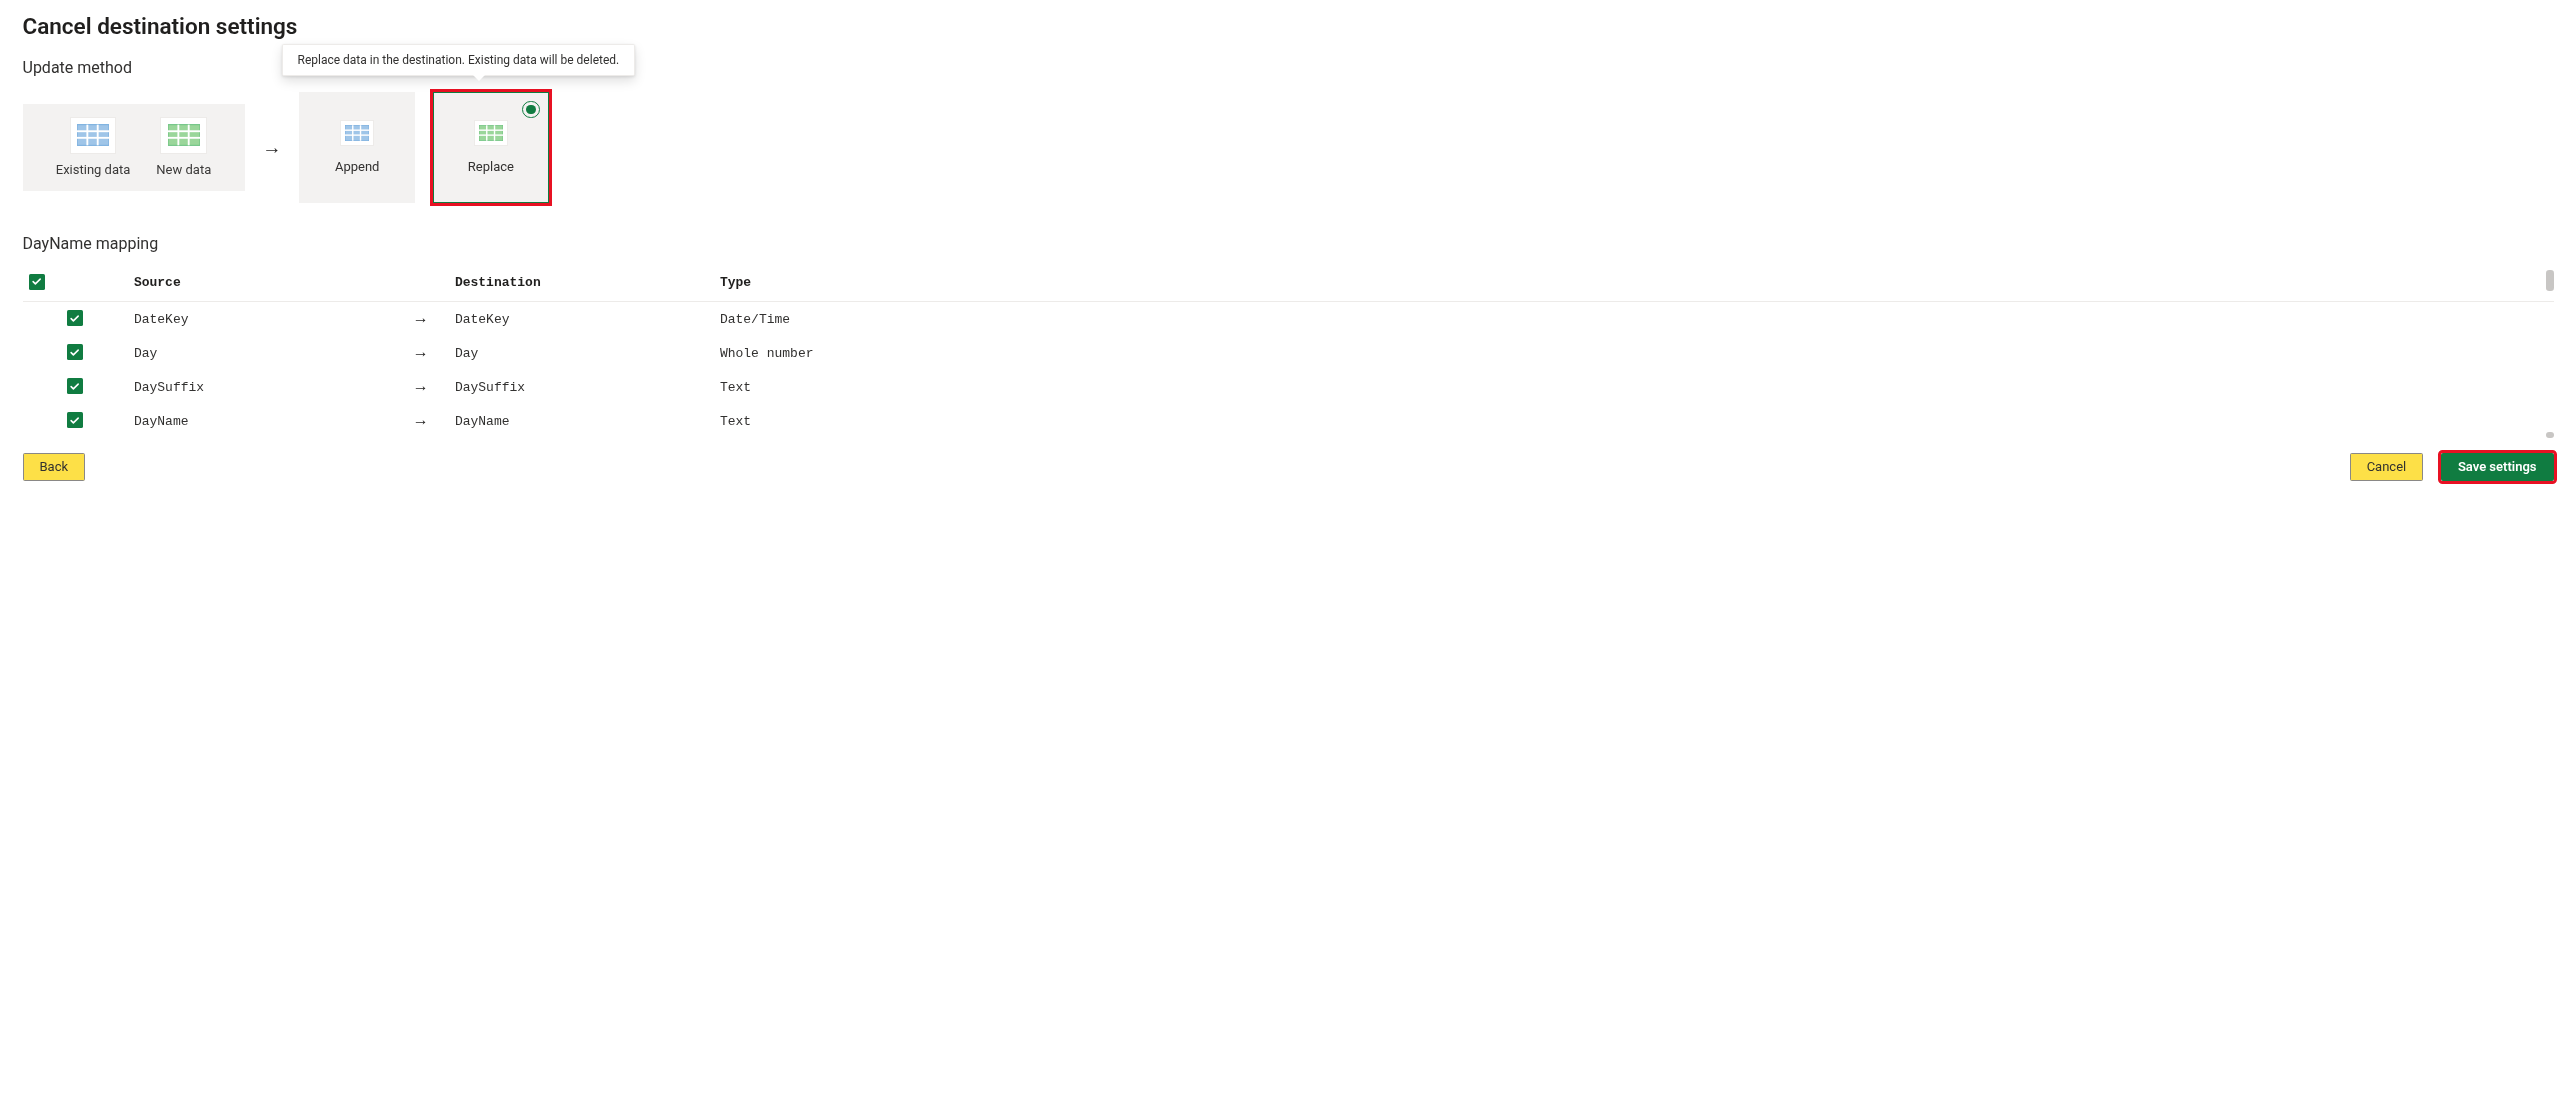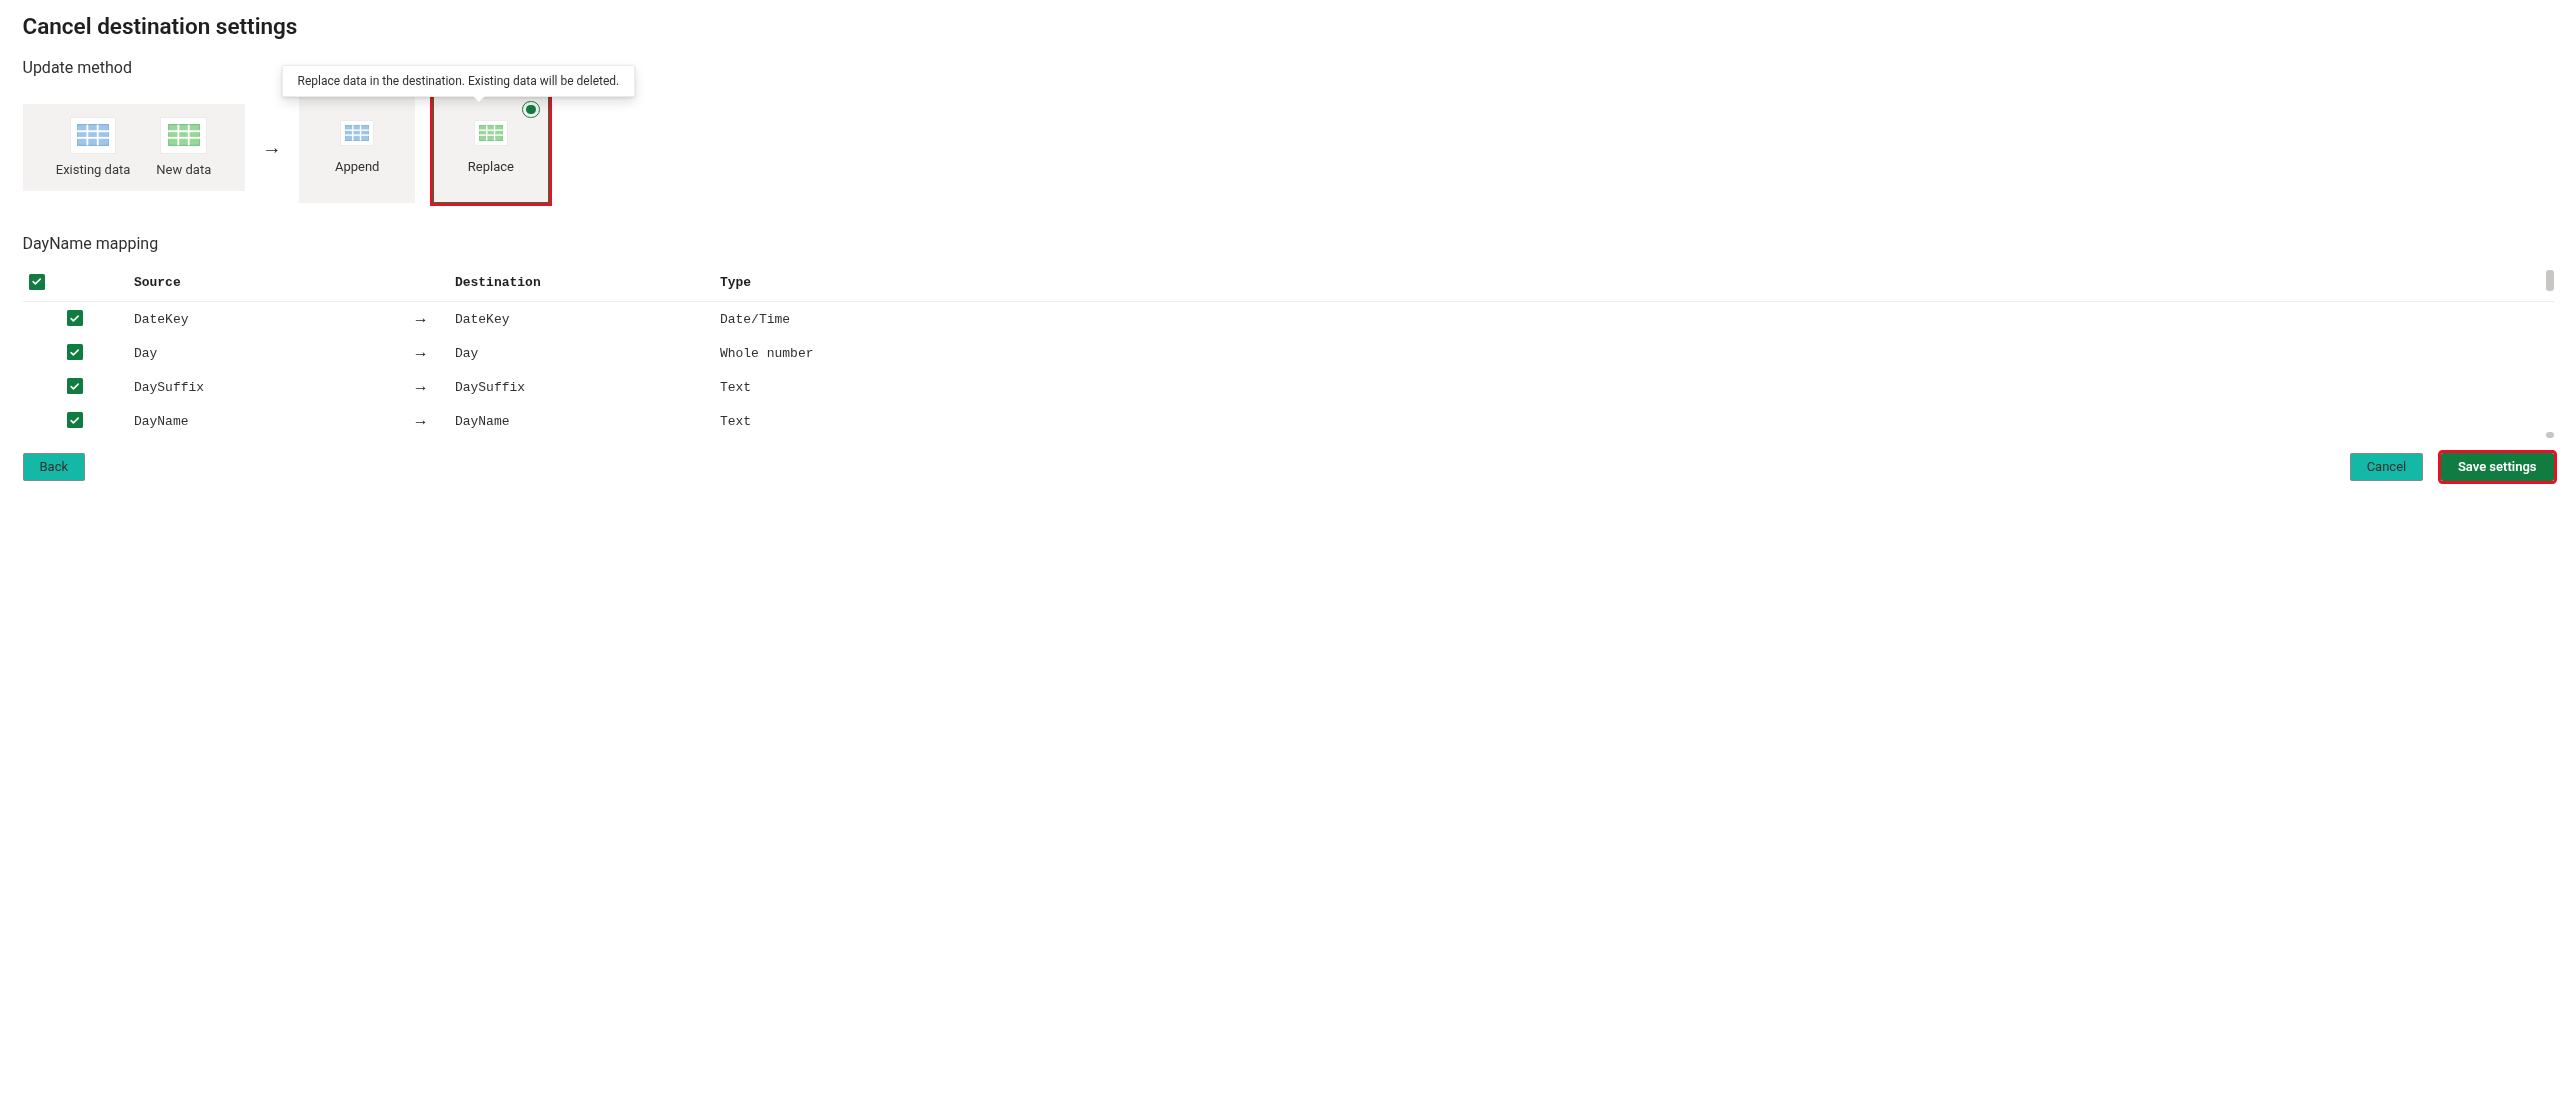--- a/index.html
+++ b/index.html
@@ -23,21 +23,21 @@
   h2.section {
     font-size: 16px;
     font-weight: 400;
     margin: 0 0 14.5px 0;
     color: #323130;
   }
   
   .tooltip {
     position: absolute;
     left: 282px;
-    top: 65px;
+    top: 44px;
     background: #ffffff;
     border: 0.8px solid #edebe9;
     border-radius: 1.6px;
     box-shadow: 0 5.1px 11.6px rgba(0,0,0,.13), 0 1px 2.9px rgba(0,0,0,.1);
     padding: 8px 14.5px;
     font-size: 12px;
     color: #323130;
     white-space: nowrap;
     z-index: 10;
   }
@@ -185,21 +185,21 @@
     margin-top: 14.5px;
   }
   .btn {
     font-size: 13px;
     padding: 5.6px 16px;
     border-radius: 1.6px;
     cursor: pointer;
     font-family: inherit;
   }
   .btn-default {
-    background: #14b8a6;
+    background: #fde047;
     border: 0.8px solid #8a8886;
     color: #323130;
   }
   .btn-primary {
     background: #107c41;
     border: 0.8px solid #107c41;
     color: #ffffff;
     font-weight: 600;
   }
   .btn-primary.highlight-red {

